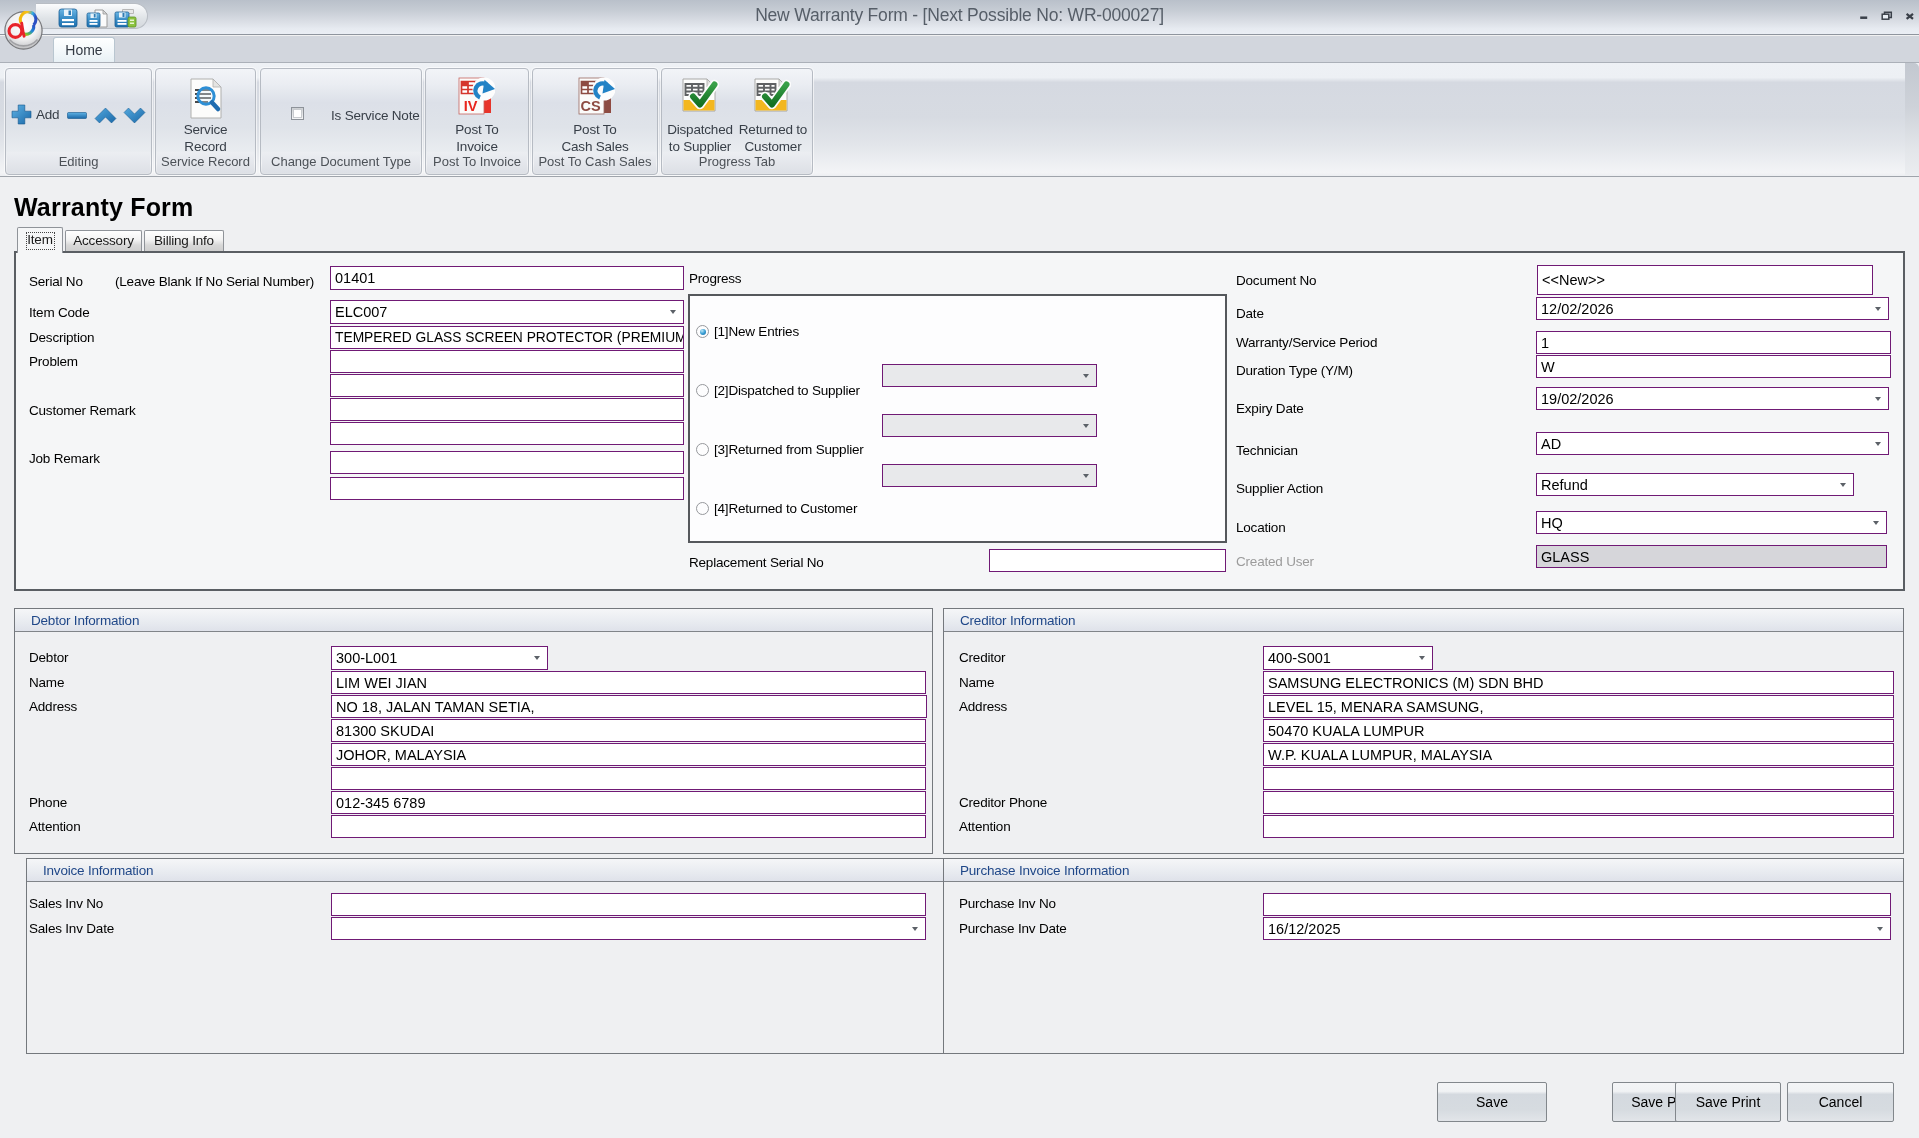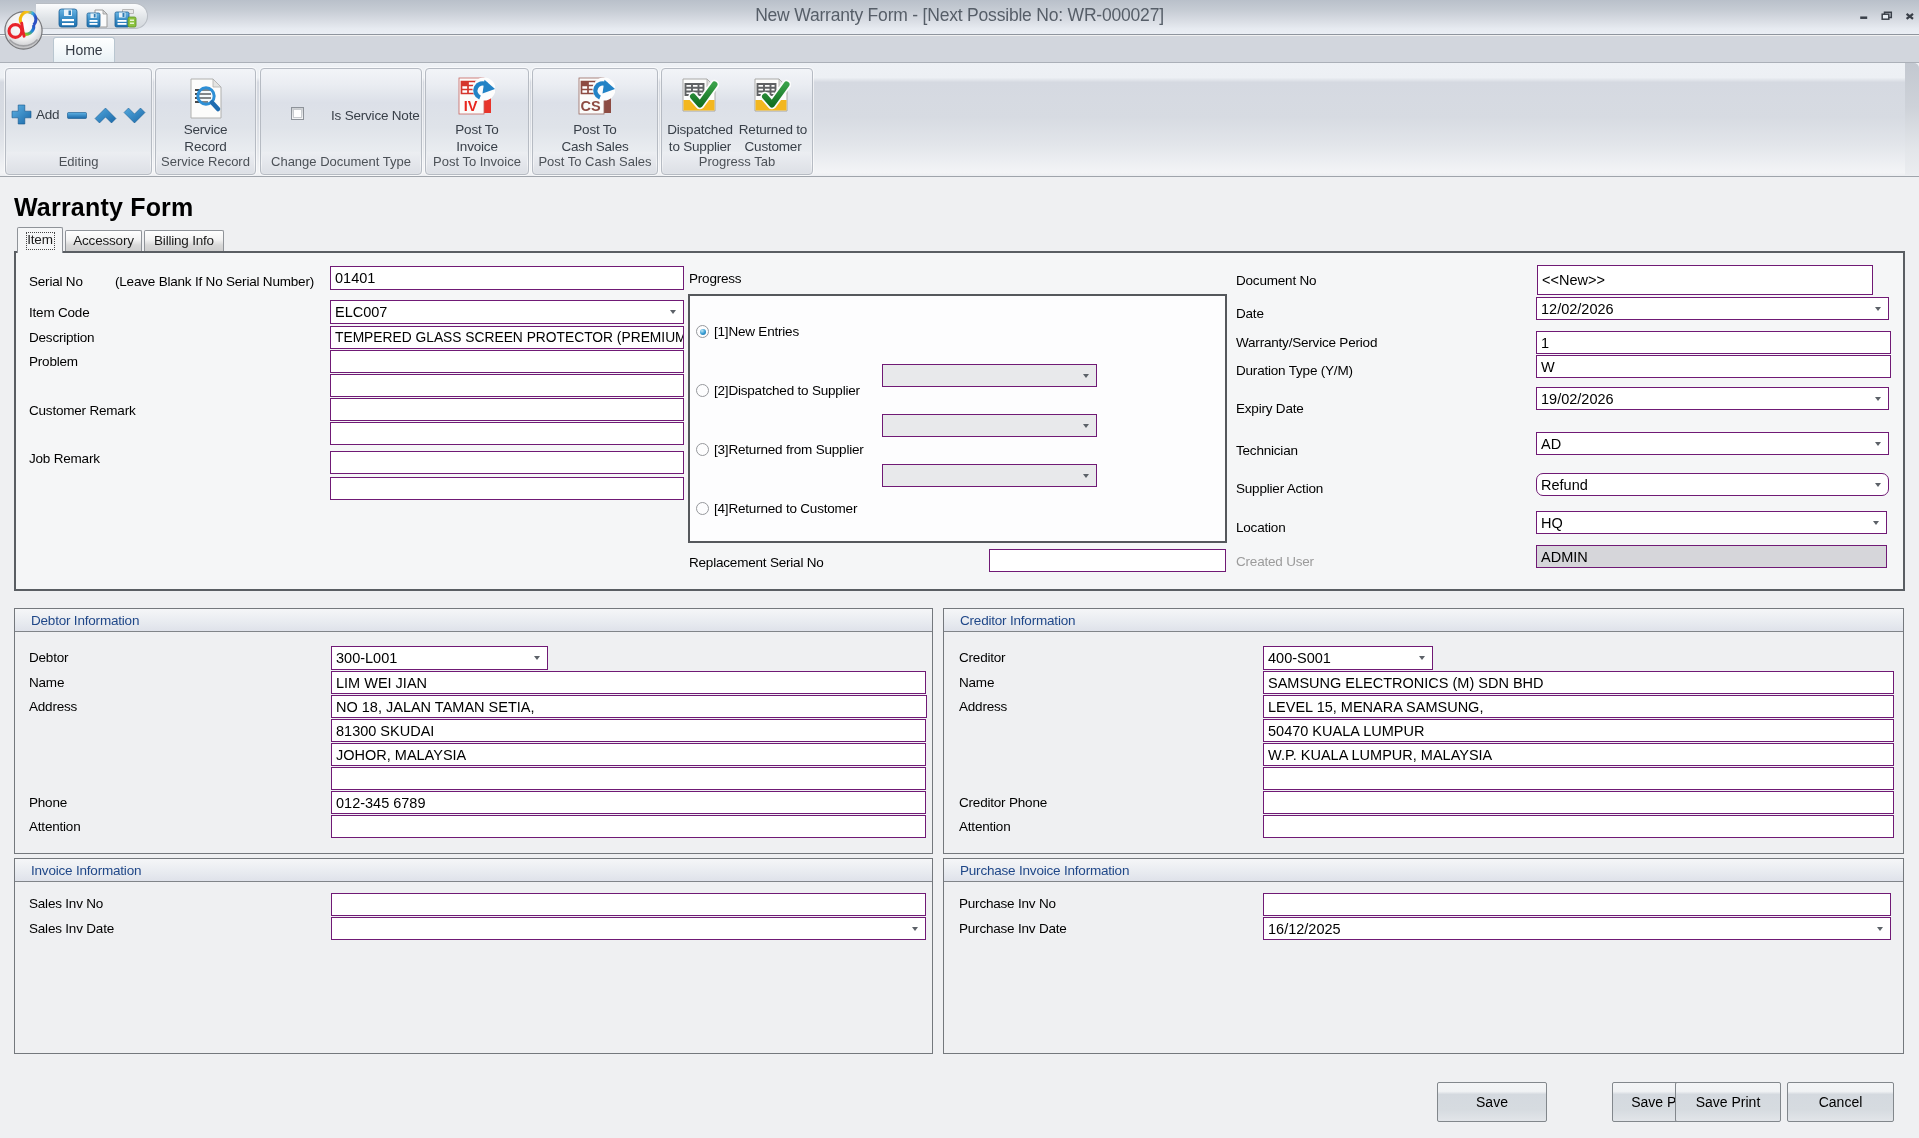--- a/index.html
+++ b/index.html
@@ -325,23 +325,23 @@
   <div class="lbl" style="left:1236px; top:443px;">Technician</div>
   <div class="lbl" style="left:1236px; top:481px;">Supplier Action</div>
   <div class="lbl" style="left:1236px; top:520px;">Location</div>
   <div class="lblg" style="left:1236px; top:554px;">Created User</div>
   <div class="tb" style="left:1537px; top:265px; width:336px; height:30px; line-height:27px;"><span>&lt;&lt;New&gt;&gt;</span></div>
   <div class="tb" style="left:1536px; top:297px; width:353px; height:23px;"><span>12/02/2026</span><i class="arr"></i></div>
   <div class="tb" style="left:1536px; top:331px; width:355px; height:23px;"><span>1</span></div>
   <div class="tb" style="left:1536px; top:355px; width:355px; height:23px;"><span>W</span></div>
   <div class="tb" style="left:1536px; top:387px; width:353px; height:23px;"><span>19/02/2026</span><i class="arr"></i></div>
   <div class="tb" style="left:1536px; top:432px; width:353px; height:23px;"><span>AD</span><i class="arr"></i></div>
-  <div class="tb" style="left:1536px; top:473px; width:353px; height:23px;border-radius:7px;"><span>Refund</span><i class="arr"></i></div>
+  <div class="tb" style="left:1536px; top:473px; width:318px; height:23px;"><span>Refund</span><i class="arr"></i></div>
   <div class="tb" style="left:1536px; top:511px; width:351px; height:23px;"><span>HQ</span><i class="arr"></i></div>
-  <div class="tb" style="left:1536px; top:545px; width:351px; height:23px; background:#d6d6da;"><span>ADMIN</span></div>
+  <div class="tb" style="left:1536px; top:545px; width:351px; height:23px; background:#d6d6da;"><span>GLASS</span></div>
 
   <div class="gb" style="left:14px; top:608px; width:919px; height:246px;">
       <div class="gbcap">Debtor Information</div>
     </div>
   <div class="lbl" style="left:29px; top:650px;">Debtor</div>
   <div class="lbl" style="left:29px; top:675px;">Name</div>
   <div class="lbl" style="left:29px; top:699px;">Address</div>
   <div class="lbl" style="left:29px; top:795px;">Phone</div>
   <div class="lbl" style="left:29px; top:819px;">Attention</div>
   <div class="tb" style="left:331px; top:646px; width:217px; height:24px;"><span>300-L001</span><i class="arr"></i></div>
@@ -363,21 +363,21 @@
   <div class="lbl" style="left:959px; top:819px;">Attention</div>
   <div class="tb" style="left:1263px; top:646px; width:170px; height:24px;"><span>400-S001</span><i class="arr"></i></div>
   <div class="tb" style="left:1263px; top:671px; width:631px; height:23px;"><span>SAMSUNG ELECTRONICS (M) SDN BHD</span></div>
   <div class="tb" style="left:1263px; top:695px; width:631px; height:23px;"><span>LEVEL 15, MENARA SAMSUNG,</span></div>
   <div class="tb" style="left:1263px; top:719px; width:631px; height:23px;"><span>50470 KUALA LUMPUR</span></div>
   <div class="tb" style="left:1263px; top:743px; width:631px; height:23px;"><span>W.P. KUALA LUMPUR, MALAYSIA</span></div>
   <div class="tb" style="left:1263px; top:767px; width:631px; height:23px;"></div>
   <div class="tb" style="left:1263px; top:791px; width:631px; height:23px;"></div>
   <div class="tb" style="left:1263px; top:815px; width:631px; height:23px;"></div>
 
-  <div class="gb" style="left:14px; top:858px; width:919px; height:196px;">
+  <div class="gb" style="left:26px; top:858px; width:919px; height:196px;">
       <div class="gbcap">Invoice Information</div>
     </div>
   <div class="lbl" style="left:29px; top:896px;">Sales Inv No</div>
   <div class="lbl" style="left:29px; top:921px;">Sales Inv Date</div>
   <div class="tb" style="left:331px; top:893px; width:595px; height:23px;"></div>
   <div class="tb" style="left:331px; top:917px; width:595px; height:23px;">
       <i class="arr"></i>
     </div>
 
   <div class="gb" style="left:943px; top:858px; width:961px; height:196px;">

